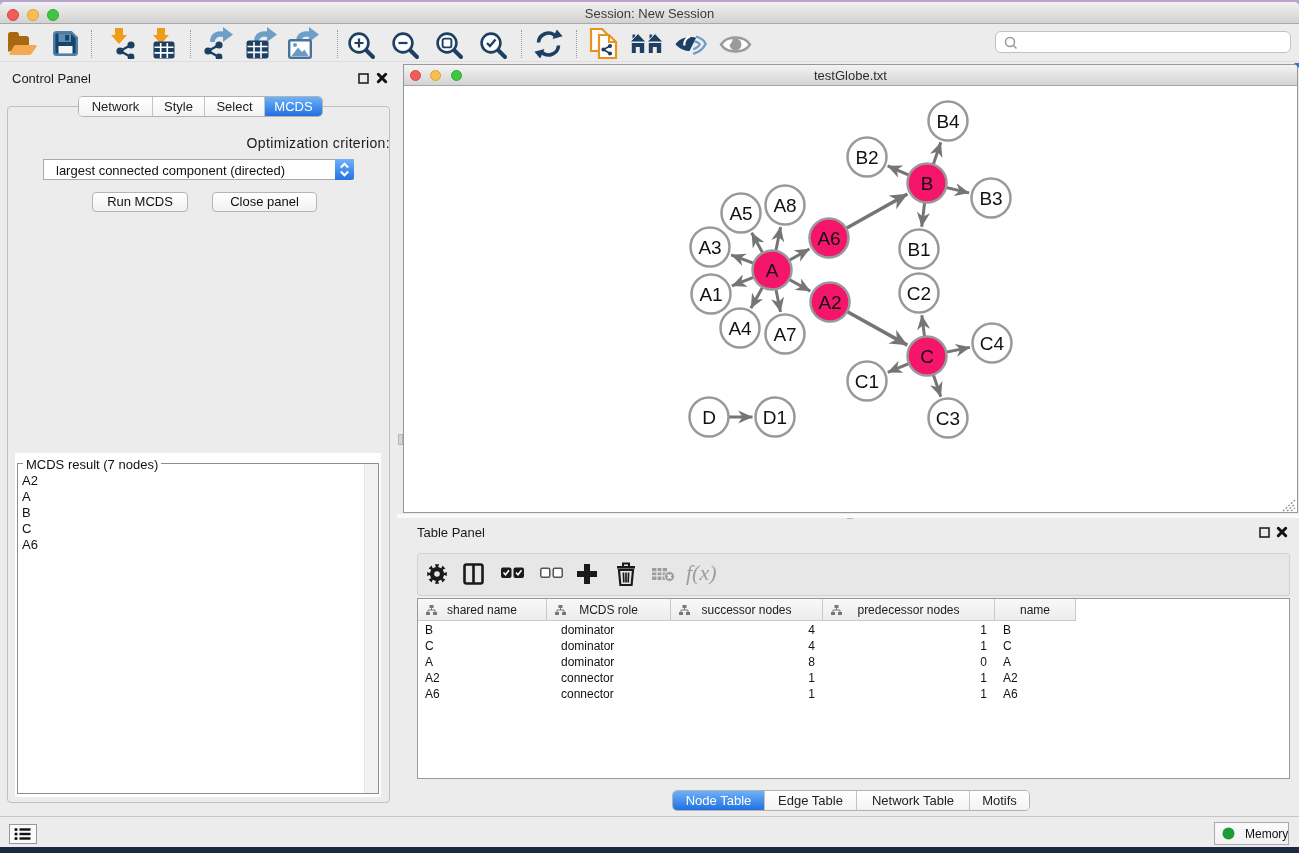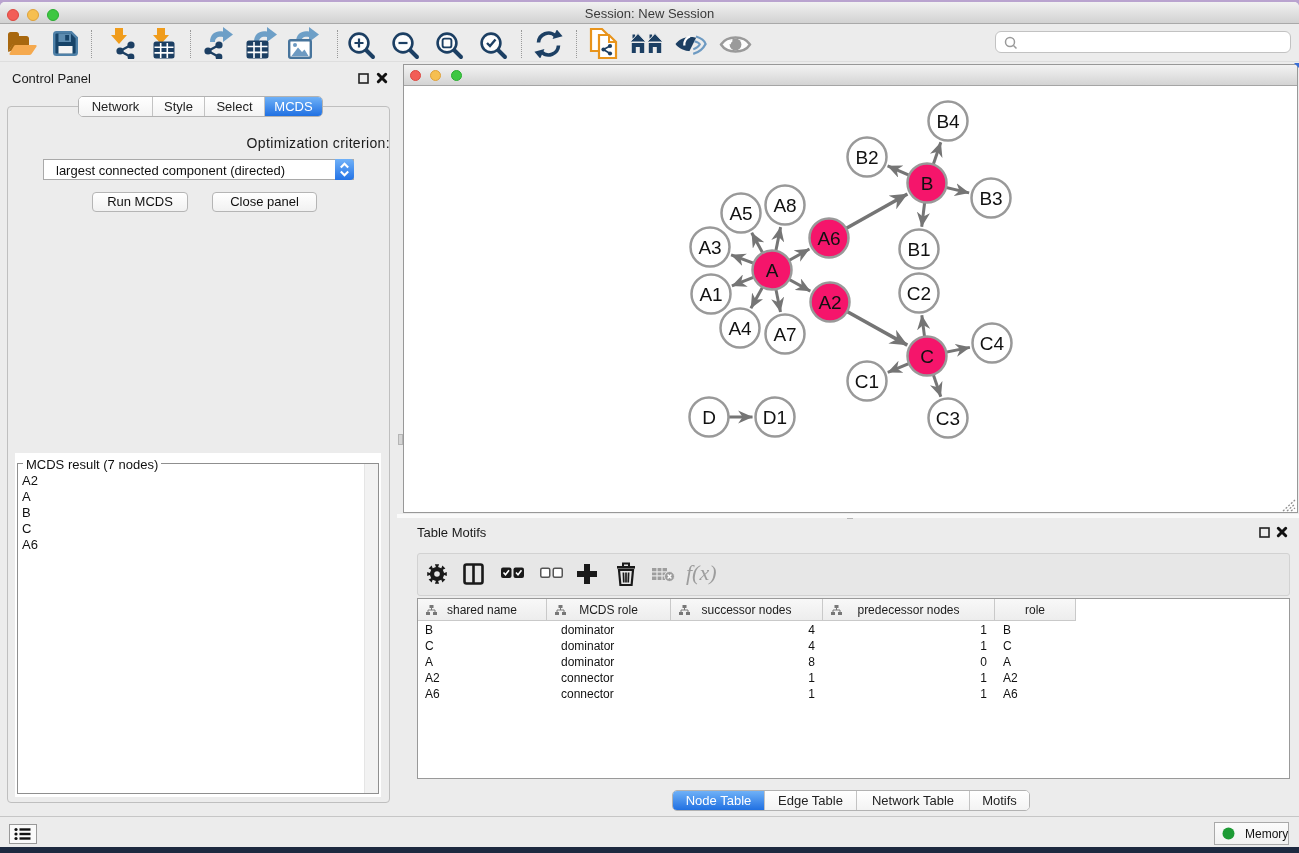--- a/index.html
+++ b/index.html
@@ -224,20 +224,21 @@
 <div id="mtrack"></div>
 <div class="handle" style="left:398px;top:434px;width:5px;height:11px"></div>
 <div class="handle" style="left:847px;top:514px;width:6px;height:5px"></div>
 <div class="abs" style="left:397px;top:514px;width:902px;height:4px;background:#fafafa"></div>
 
 <div id="netwin">
   <div id="nw-titlebar">
     <div class="tl" style="left:6px;top:5px;width:11px;height:11px;background:#f25e57;border:1px solid #dc4840"></div>
     <div class="tl" style="left:26px;top:5px;width:11px;height:11px;background:#f6bf50;border:1px solid #dfa13a"></div>
     <div class="tl" style="left:47px;top:5px;width:11px;height:11px;background:#3ec742;border:1px solid #2aad31"></div>
+    <div class="t">testGlobe.txt</div>
   </div>
   <svg id="graph" style="position:absolute;left:1px;top:21px" width="892" height="426" viewBox="0 0 892 426">
     <defs>
       <marker id="ah" viewBox="0 0 5 4.4" markerWidth="5" markerHeight="4.4" refX="4.8" refY="2.2" orient="auto" markerUnits="strokeWidth">
         <path d="M0,0 L4.9,2.2 L0,4.4 L1.5,2.2 Z" fill="#757575"></path>
       </marker>
     </defs>
     <g stroke="#757575" transform="translate(0,21)">
       <line x1="367" y1="163" x2="326.9" y2="178.8" stroke-width="3" marker-end="url(#ah)"></line>
       <line x1="367" y1="163" x2="326.1" y2="147.8" stroke-width="3" marker-end="url(#ah)"></line>
@@ -307,21 +308,21 @@
     </g>
     <g stroke="#8f8f8f" stroke-width="1.3" stroke-dasharray="2 1.6">
       <line x1="878" y1="425" x2="890" y2="414"></line>
       <line x1="882" y1="425" x2="890" y2="418"></line>
       <line x1="886" y1="425" x2="890" y2="422"></line>
     </g>
   </svg>
 </div>
 <div id="bluecorner"></div>
 
-<div id="tp-title">Table Motifs</div>
+<div id="tp-title">Table Panel</div>
 <svg class="panicon" style="left:1259px;top:527px" width="11" height="11" viewBox="0 0 11 11">
     <rect x="1" y="1" width="9" height="9" fill="none" stroke="#222" stroke-width="1.6"></rect>
   </svg>
 <svg class="panicon" style="left:1276px;top:526px" width="12" height="12" viewBox="0 0 12 12">
     <path d="M2.3,2.3 L9.7,9.7 M9.7,2.3 L2.3,9.7" stroke="#111" stroke-width="3" stroke-linecap="round"></path>
   </svg>
 <div id="tp-toolbar">
 <svg class="abs" style="left:9px;top:10px" width="20" height="20" viewBox="0 0 20 20">
   <path d="M7.9,0.2 L12.1,0.2 L11.1,2.9 L14.3,4.2 L15.4,1.6 L18.4,4.6 L15.8,5.7 L17.1,8.9 L19.8,7.9 L19.8,12.1 L17.1,11.1 L15.8,14.3 L18.4,15.4 L15.4,18.4 L14.3,15.8 L11.1,17.1 L12.1,19.8 L7.9,19.8 L8.9,17.1 L5.7,15.8 L4.6,18.4 L1.6,15.4 L4.2,14.3 L2.9,11.1 L0.2,12.1 L0.2,7.9 L2.9,8.9 L4.2,5.7 L1.6,4.6 L4.6,1.6 L5.7,4.2 L8.9,2.9 Z" fill="#1a1a1a"></path>
   <circle cx="10" cy="10" r="2.8" fill="#e7e7e7"></circle>
@@ -357,21 +358,21 @@
   <circle cx="17.5" cy="9.5" r="5" fill="#9d9d9d" stroke="#e7e7e7" stroke-width="1"></circle>
   <path d="M15.6,7.6 L19.4,11.4 M19.4,7.6 L15.6,11.4" stroke="#fff" stroke-width="1.4"></path>
 </svg>
 <div class="abs" style="left:268px;top:6px;font-family:'Liberation Serif',serif;font-style:italic;font-size:22px;color:#9d9d9d">f(x)</div>
 </div>
 <div id="table">
 <div class="hcell" style="left:0px;width:129px">shared name</div>
 <div class="hcell" style="left:129px;width:124px">MCDS role</div>
 <div class="hcell" style="left:253px;width:152px">successor nodes</div>
 <div class="hcell" style="left:405px;width:172px">predecessor nodes</div>
-<div class="hcell" style="left:577px;width:81px">role</div>
+<div class="hcell" style="left:577px;width:81px">name</div>
 <svg class="abs" style="left:8px;top:6px" width="11" height="11" viewBox="0 0 11 11">
       <g fill="#777">
         <rect x="3.5" y="0" width="4" height="3"></rect>
         <rect x="0" y="7" width="4" height="3"></rect>
         <rect x="7" y="7" width="4" height="3"></rect>
         <path d="M5.5,3 v2 M2,7 v-2 h7 v2" stroke="#777" fill="none" stroke-width="1"></path>
       </g>
     </svg>
 <svg class="abs" style="left:137px;top:6px" width="11" height="11" viewBox="0 0 11 11">
       <g fill="#777">

